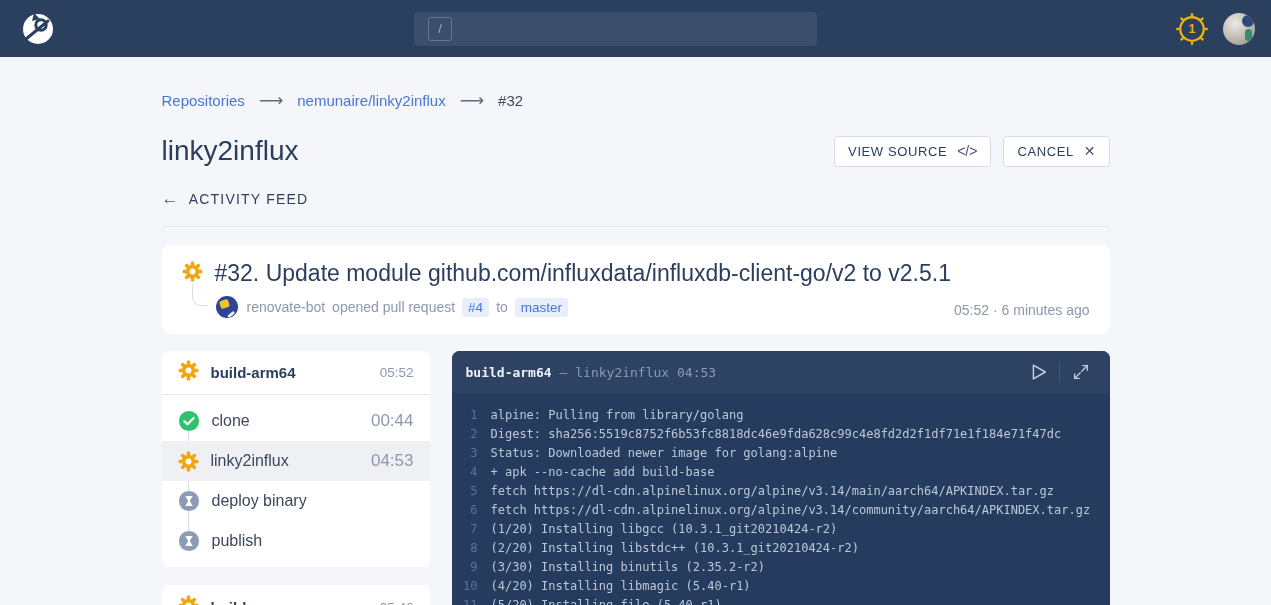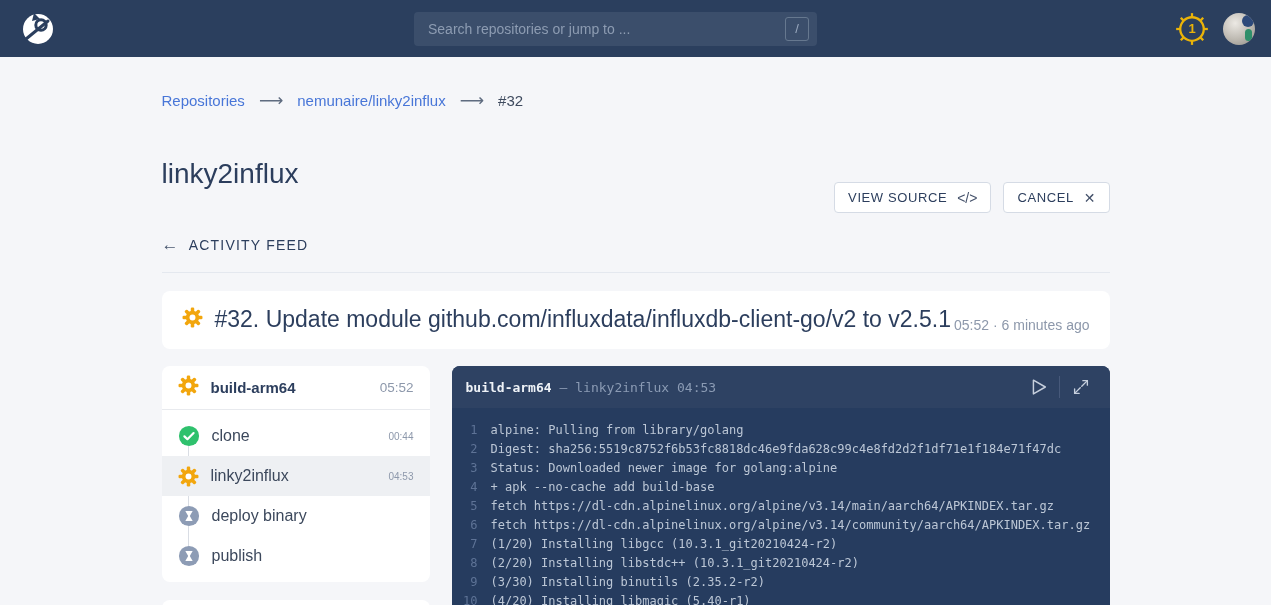--- a/index.html
+++ b/index.html
@@ -25,21 +25,21 @@
   main { width:948px; margin:0 auto; padding-top:33px; }
 
   .breadcrumb { font-size:15px; display:flex; align-items:center; gap:14px; color:#6d7a8f; }
   .breadcrumb a { color:#4876d8; text-decoration:none; cursor:pointer; }
   .breadcrumb .arrow { font-size:17px; color:#5f6c80; }
   .breadcrumb .current { color:#3e4a5e; }
 
   .title-row { margin-top:24px; display:flex; align-items:center; justify-content:space-between; }
   h1 { font-size:28px; font-weight:500; color:#2c3e5d; }
   .btns { display:flex; gap:12px; }
-  .btn { display:flex; align-items:center; gap:10px; height:31px; padding:0 13px; background:#fff; border:1px solid #d5dbe5; border-radius:4px; font-size:13px; letter-spacing:.6px; color:#2c3e5d; cursor:pointer; font-family:"Liberation Sans",sans-serif;margin-top:47px; }
+  .btn { display:flex; align-items:center; gap:10px; height:31px; padding:0 13px; background:#fff; border:1px solid #d5dbe5; border-radius:4px; font-size:13px; letter-spacing:.6px; color:#2c3e5d; cursor:pointer; font-family:"Liberation Sans",sans-serif; }
   .btn .bicon { font-size:14px; color:#44516a; letter-spacing:0; }
 
   .feed-link { margin-top:22px; display:inline-flex; align-items:center; gap:9px; font-size:14px; letter-spacing:1.2px; color:#2c3e5d; cursor:pointer; }
   .feed-link .arr { font-size:17px; color:#4a5870; }
   .rule { border:none; border-top:1px solid #e4e8ef; margin-top:17px; }
 
   
   .build-card { margin-top:18px; background:#fff; border-radius:8px; padding:15px 20px 16px; display:flex; justify-content:space-between; cursor:pointer; }
   .bc-left { position:relative; }
   .bc-title-row { display:flex; align-items:center; gap:12px; }
@@ -59,21 +59,21 @@
   .pipe-card { background:#fff; border-radius:8px; overflow:hidden; }
   .pipe-head { height:44px; display:flex; align-items:center; gap:12px; padding:0 16px; border-bottom:1px solid #e8eaee; cursor:pointer; }
   .pipe-head.noborder { border-bottom:none; }
   .pipe-name { font-weight:bold; font-size:15px; color:#2c3e5d; flex:1; }
   .pipe-time { color:#8d98ab; font-size:13.5px; }
   .steps { position:relative; padding:6px 0; }
   .steps .vline { position:absolute; left:26px; top:24px; bottom:24px; width:1px; background:#d9dde4; }
   .step { position:relative; display:flex; align-items:center; gap:12px; height:40px; padding:0 16px; cursor:pointer; }
   .step.active { background:#eef0f3; }
   .step .sname { flex:1; font-size:16px; color:#3c485c; }
-  .step .stime { color:#8d98ab; font-size:10px; }
+  .step .stime { color:#8d98ab; font-size:17px; }
   .icon20 { width:21px; height:21px; flex:0 0 auto; position:relative; z-index:1; }
   .icon22 { width:22px; height:22px; flex:0 0 auto; position:relative; z-index:1; }
 
   
   .log-panel { flex:1; background:#263c5f; border-radius:8px 8px 0 0; min-height:261px; font-family:"DejaVu Sans Mono", monospace; }
   .log-head { height:42px; background:#2e4263; border-radius:8px 8px 0 0; display:flex; align-items:center; padding:0 14px; font-size:13px; }
   .log-head .lp-name { color:#eef2f7; font-weight:bold; }
   .log-head .lp-rest { color:#8b9bb4; margin-left:8px; }
   .log-actions { margin-left:auto; display:flex; align-items:center; }
   .log-act-btn { width:30px; height:26px; display:flex; align-items:center; justify-content:center; cursor:pointer; }
@@ -88,21 +88,20 @@
 
 <header class="topnav">
   <svg class="logo" viewBox="0 0 36 36">
     <circle cx="18" cy="18" r="15" fill="#ffffff"></circle>
     <circle cx="21" cy="14" r="5.2" fill="none" stroke="#2b3f5e" stroke-width="3"></circle>
     <path d="M6 28 L28 10" stroke="#2b3f5e" stroke-width="3" stroke-linecap="round"></path>
     <path d="M14 2 L20 8 L12 10 Z" fill="#2b3f5e"></path>
   </svg>
   <div class="nav-center">
     <div class="searchbox">
-      <input type="text" placeholder="Search repositories or jump to ..." style="">
       <span class="slash-key">/</span>
     </div>
   </div>
   <div class="nav-right">
     <div class="badge-gear">
       <svg viewBox="0 0 24 24" style="position:absolute;inset:0">
         <g stroke="#eab308" stroke-width="1.6" fill="none">
           <circle cx="12" cy="12" r="8.3"></circle>
           <line x1="12" y1="0.8" x2="12" y2="3.6"></line>
           <line x1="12" y1="0.8" x2="12" y2="3.6" transform="rotate(45 12 12)"></line>
@@ -164,20 +163,31 @@
         <rect x="10" y="0.6" width="4" height="6" rx="1.4" transform="rotate(135 12 12)"></rect>
         <rect x="10" y="0.6" width="4" height="6" rx="1.4" transform="rotate(180 12 12)"></rect>
         <rect x="10" y="0.6" width="4" height="6" rx="1.4" transform="rotate(225 12 12)"></rect>
         <rect x="10" y="0.6" width="4" height="6" rx="1.4" transform="rotate(270 12 12)"></rect>
         <rect x="10" y="0.6" width="4" height="6" rx="1.4" transform="rotate(315 12 12)"></rect>
       </g>
     </g>
     <circle cx="12" cy="12" r="3.4" fill="#fff"></circle>
   </svg></span>
         <span class="bc-title">#32. Update module github.com/influxdata/influxdb-client-go/v2 to v2.5.1</span>
+      </div>
+      <div class="bc-meta-row">
+        <span class="elbow"></span>
+        <span class="bot-avatar"></span>
+        <span class="bc-meta">
+          <span>renovate-bot</span>
+          <span>opened pull request</span>
+          <span class="chip">#4</span>
+          <span>to</span>
+          <span class="chip">master</span>
+        </span>
       </div>
     </div>
     <div class="bc-time">
       <span>05:52</span> <span>·</span> <span>6 minutes ago</span>
     </div>
   </section>
 
   <div class="cols">
     <aside class="sidebar">
       <div class="pipe-card">

